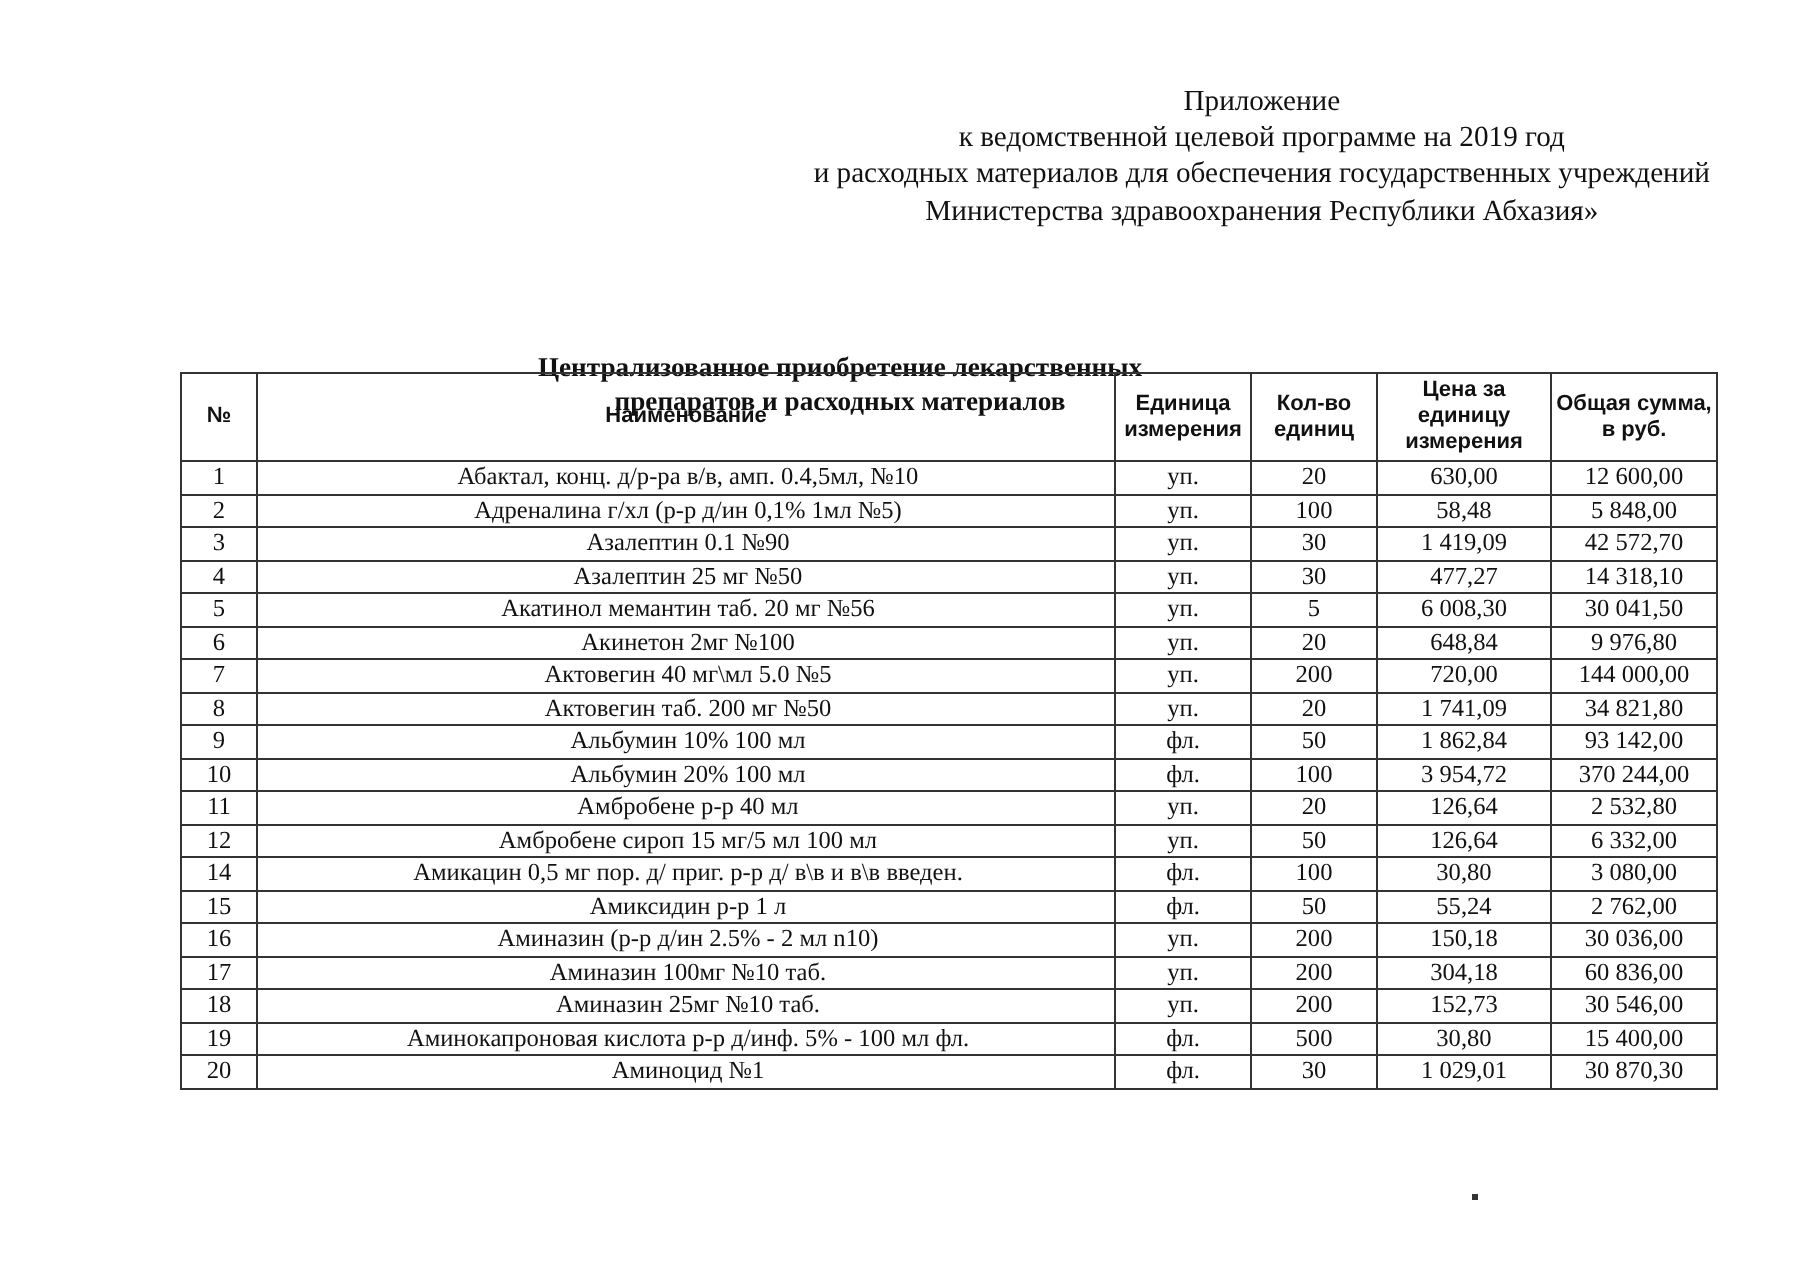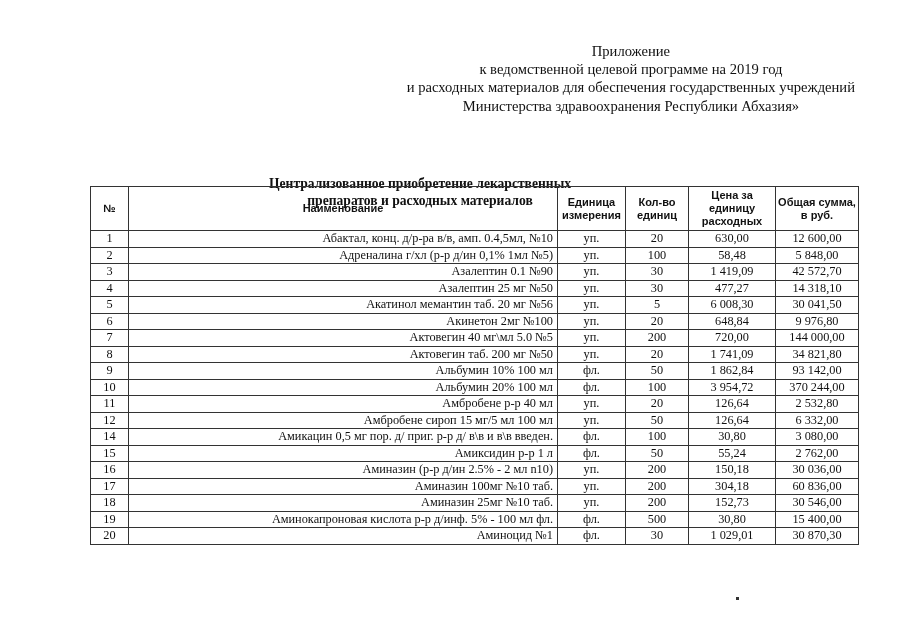--- a/index.html
+++ b/index.html
@@ -12,21 +12,21 @@
            font-weight:bold; font-size:13.6px; line-height:17px;margin-top:34px; }
   .title div { position:relative; left:18px; }
   table { position:absolute; left:90px; top:186px; border-collapse:collapse;
           font-size:12.3px; table-layout:fixed; }
   td, th { border:1px solid #333; padding:0 4px; height:15.5px; line-height:15.5px;
            white-space:nowrap; overflow:hidden; }
   th { font-weight:bold; font-family:"Liberation Sans", "DejaVu Sans", sans-serif;
        font-size:11px; line-height:13px; height:43px; text-align:center; padding:0 2px;
        white-space:normal; }
   td.c { text-align:center; }
-  td.l { text-align:right; padding-left:6px;font-family:Liberation Serif, serif; }
+  td.l { text-align:center; padding-left:6px;font-family:Liberation Serif, serif; }
   .dot { position:absolute; width:2px; height:2px; background:#555; }
 </style>
 </head>
 <body>
 
 <div class="appendix">
   <div>Приложение</div>
   <div>к ведомственной целевой программе  на 2019 год</div>
   <div>и расходных материалов для обеспечения государственных учреждений</div>
   <div>Министерства здравоохранения Республики Абхазия»</div>
@@ -45,21 +45,21 @@
     <col style="width:63px">
       <col style="width:87px">
       <col style="width:83px">
   </colgroup>
   <thead>
     <tr>
       <th>№</th>
       <th>Наименование</th>
       <th>Единица измерения</th>
       <th>Кол-во единиц</th>
-      <th>Цена за единицу расходных</th>
+      <th>Цена за единицу измерения</th>
       <th>Общая сумма, в руб.</th>
     </tr>
   </thead>
   <tbody id="tbody">
       <tr>
         <td class="c">1</td>
         <td class="l">Абактал, конц. д/р-ра в/в, амп. 0.4,5мл, №10</td>
         <td class="c">уп.</td>
         <td class="c">20</td>
         <td class="c">630,00</td>

